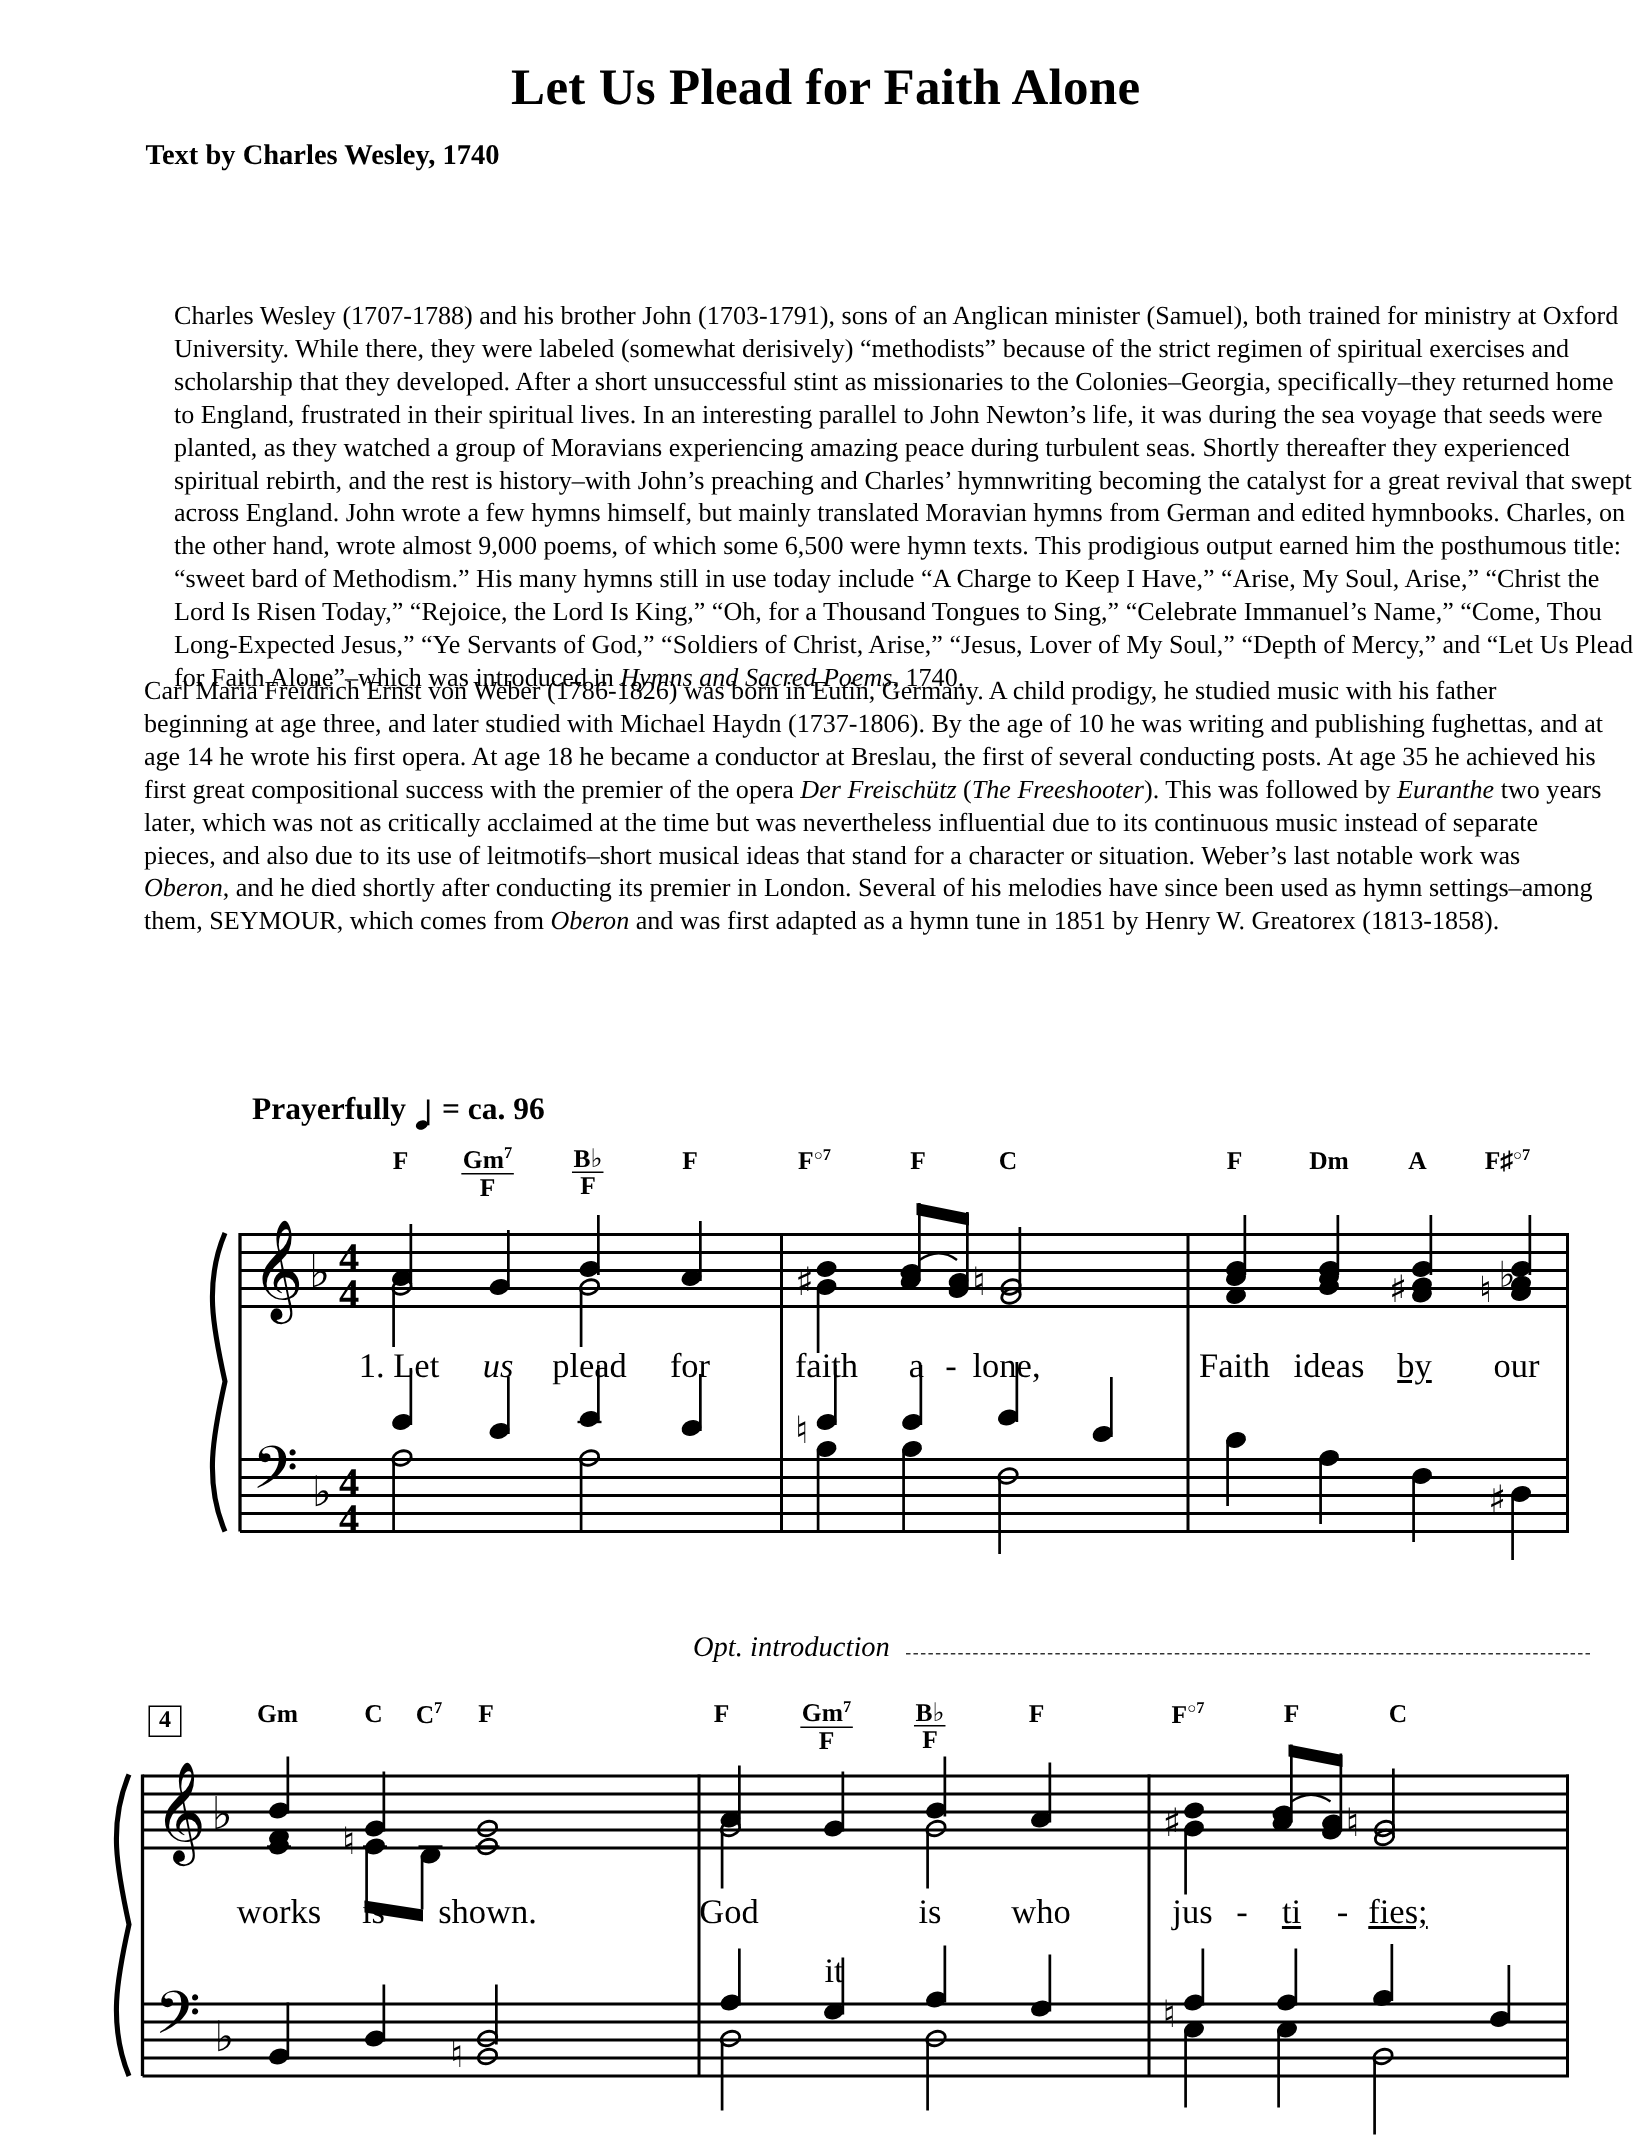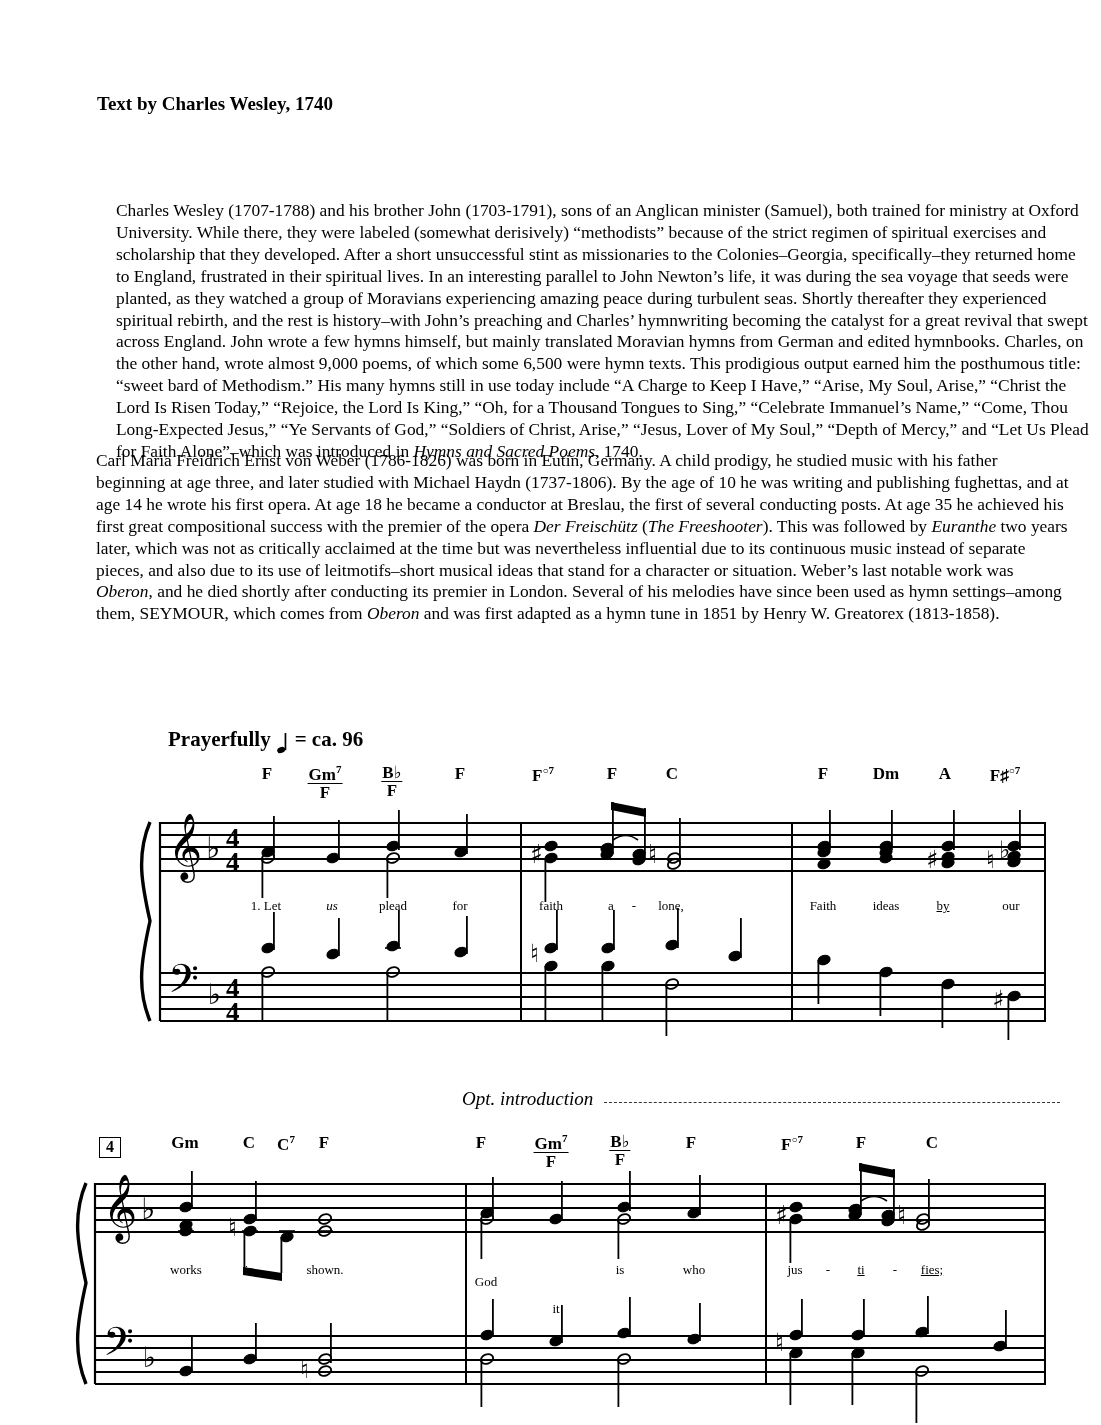--- a/index.html
+++ b/index.html
@@ -49,21 +49,21 @@
     position:absolute;font-size:17px;font-weight:bold;white-space:nowrap;
     transform:translateX(-50%);text-align:center;
   }
   .chord sup{font-size:11px;vertical-align:super;font-weight:bold;}
   .chord .dimo{font-size:10px;vertical-align:super;}
   .slash{display:inline-block;text-align:center;line-height:1.0;}
   .slash .num{display:block;border-bottom:1.4px solid #000;padding:0 1px;}
   .slash .den{display:block;padding:0 1px;}
 
   .lyric{
-    position:absolute;font-size:13px;white-space:nowrap;
+    position:absolute;font-size:23px;white-space:nowrap;
     transform:translateX(-50%);
   }
 
   .measnum{
     position:absolute;border:1.6px solid #000;font-size:16px;font-weight:bold;
     padding:1px 6px 2px 6px;line-height:1;background:#fff;
   }
   .optintro{
     position:absolute;font-style:italic;font-size:19px;white-space:nowrap;
   }
@@ -72,20 +72,21 @@
   }
 
   
   svg.notes{position:absolute;left:0;top:0;overflow:visible;}
 </style>
 </head>
 <body>
 
 <div class="page">
 
+  <div class="title">Let Us Plead for Faith Alone</div>
 
   <div class="credit-left">Text by Charles Wesley, 1740</div>
 
 
   <p class="prose" id="para1"><span>Charles Wesley (1707-1788) and his brother John (1703-1791), sons of an Anglican minister (Samuel), both trained for ministry at Oxford University. While there, they were labeled (somewhat derisively) “methodists” because of the strict regimen of spiritual exercises and scholarship that they developed. After a short unsuccessful stint as missionaries to the Colonies–Georgia, specifically–they returned home to England, frustrated in their spiritual lives. In an interesting parallel to John Newton’s life, it was during the sea voyage that seeds were planted, as they watched a group of Moravians experiencing amazing peace during turbulent seas. Shortly thereafter they experienced spiritual rebirth, and the rest is history–with John’s preaching and Charles’ hymnwriting becoming the catalyst for a great revival that swept across England. John wrote a few hymns himself, but mainly translated Moravian hymns from German and edited hymnbooks. Charles, on the other hand, wrote almost 9,000 poems, of which some 6,500 were hymn texts. This prodigious output earned him the posthumous title: “sweet bard of Methodism.” His many hymns still in use today include “A Charge to Keep I Have,” “Arise, My Soul, Arise,” “Christ the Lord Is Risen Today,” “Rejoice, the Lord Is King,” “Oh, for a Thousand Tongues to Sing,” “Celebrate Immanuel’s Name,” “Come, Thou Long-Expected Jesus,” “Ye Servants of God,” “Soldiers of Christ, Arise,” “Jesus, Lover of My Soul,” “Depth of Mercy,” and “Let Us Plead for Faith Alone”–which was introduced in </span><i>Hymns and Sacred Poems</i><span>, 1740.</span></p>
 
   <p class="prose" id="para2"><span>Carl Maria Freidrich Ernst von Weber (1786-1826) was born in Eutin, Germany. A child prodigy, he studied music with his father beginning at age three, and later studied with Michael Haydn (1737-1806). By the age of 10 he was writing and publishing fughettas, and at age 14 he wrote his first opera. At age 18 he became a conductor at Breslau, the first of several conducting posts. At age 35 he achieved his first great compositional success with the premier of the opera </span><i>Der Freischütz</i><span> (</span><i>The Freeshooter</i><span>). This was followed by </span><i>Euranthe</i><span> two years later, which was not as critically acclaimed at the time but was nevertheless influential due to its continuous music instead of separate pieces, and also due to its use of leitmotifs–short musical ideas that stand for a character or situation. Weber’s last notable work was </span><i>Oberon</i><span>, and he died shortly after conducting its premier in London. Several of his melodies have since been used as hymn settings–among them, SEYMOUR, which comes from </span><i>Oberon</i><span> and was first adapted as a hymn tune in 1851 by Henry W. Greatorex (1813-1858).</span></p>
 
   <div class="tempo">
     <span>Prayerfully</span>
@@ -419,21 +420,21 @@
         <rect x="915.5" y="251" width="1.8" height="52" stroke="none"></rect>
         <ellipse cx="1000" cy="226" rx="6.3" ry="4.6" transform="rotate(-20 1000 226)"></ellipse>
         <rect x="1005" y="190" width="1.8" height="38" stroke="none"></rect>
       </g>
     </svg>
 
     <div id="sys2-lyrics">
         <div class="lyric" style="left: 186px; top: 142px;">works</div>
         <div class="lyric" style="left: 249px; top: 142px;">is</div>
         <div class="lyric" style="left: 325px; top: 142px;">shown.</div>
-        <div class="lyric" style="left: 486px; top: 142px; margin-top: 12px;">God</div>
+        <div class="lyric" style="left: 486px; top: 142px;">God</div>
         <div class="lyric" style="left: 556px; top: 142px; margin-top: 39px;">it</div>
         <div class="lyric" style="left: 620px; top: 142px;">is</div>
         <div class="lyric" style="left: 694px; top: 142px;">who</div>
         <div class="lyric" style="left: 795px; top: 142px;">jus</div>
         <div class="lyric" style="left: 828px; top: 142px;">-</div>
         <div class="lyric" style="left: 861px; top: 142px; text-decoration: underline;">ti</div>
         <div class="lyric" style="left: 895px; top: 142px;">-</div>
         <div class="lyric" style="left: 932px; top: 142px; text-decoration: underline;">fies;</div>
       </div>
   </div>

